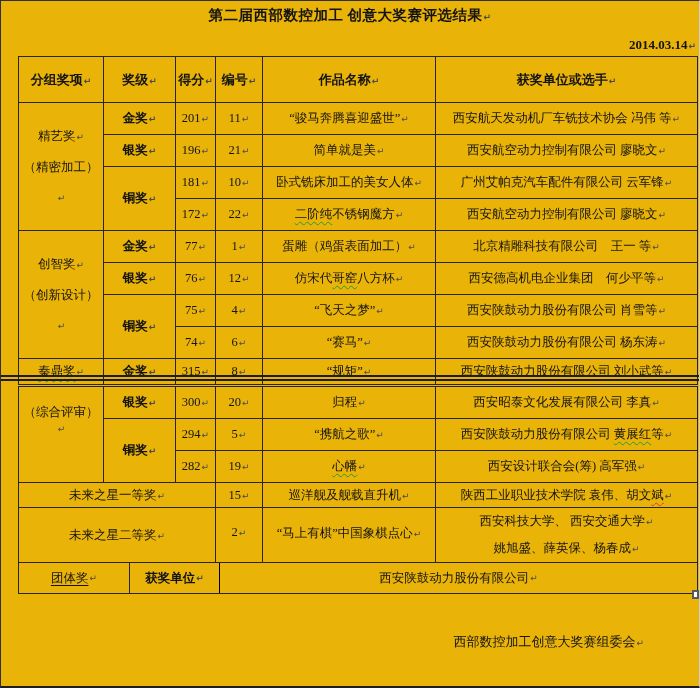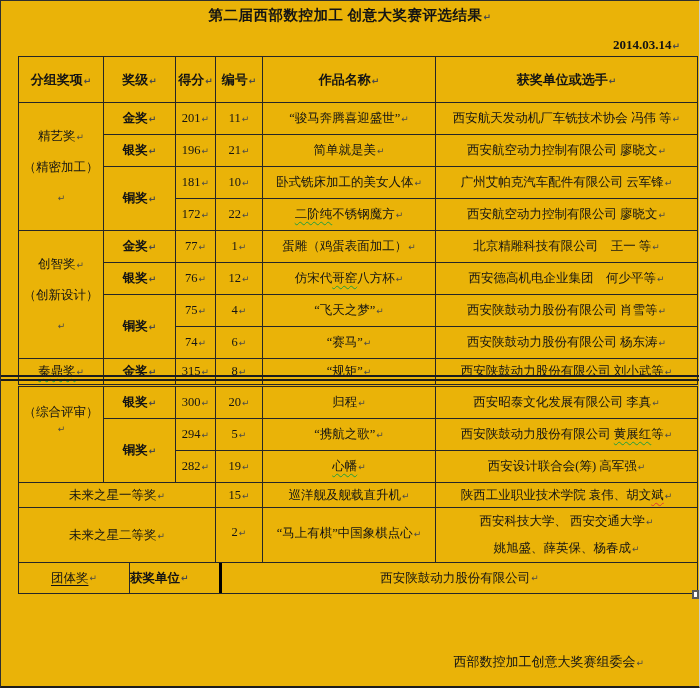--- a/index.html
+++ b/index.html
@@ -5,21 +5,21 @@
   html,body{margin:0;padding:0;background:#fff;}
   .page{
     position:relative;width:698px;height:685px;background:#eab308;
     border-top:1px solid #2f2f2f;border-left:1px solid #2f2f2f;border-right:1px solid #cfcfcf;
     border-bottom:3px solid #1d1d1d;
     font-family:"Liberation Serif","DejaVu Serif",serif;
     color:#141414;overflow:hidden;
   }
   .title{position:absolute;top:5px;left:0;right:0;text-align:center;
     font-size:14.5px;font-weight:bold;letter-spacing:0.5px;}
-  .topdate{position:absolute;top:36px;right:19px;font-size:13px;font-weight:bold;
+  .topdate{position:absolute;top:36px;right:3px;font-size:13px;font-weight:bold;
     font-family:"Liberation Serif","DejaVu Serif",serif;}
   table{border-collapse:collapse;table-layout:fixed;position:absolute;left:17px;width:679px;
     font-size:12.5px;}
   #t1{top:55px;}
   #t2{top:385px;}
   td,th{border:1px solid #262626;padding:0 2px;text-align:center;vertical-align:middle;
     font-weight:normal;overflow:hidden;}
   tr.hdr{height:46px;}
   tr.hdr th{font-weight:bold;font-size:13px;}
   #t1 tr.body{height:32px;}
@@ -37,26 +37,26 @@
   .wavy-r{text-decoration-line:underline;text-decoration-style:wavy;
     text-decoration-color:#e0392e;text-decoration-thickness:1px;text-underline-offset:3px;}
   .solid-u{text-decoration:underline;text-underline-offset:3px;}
   .pagebreak-line{position:absolute;left:0;width:698px;height:2px;background:#1c1c1c;}
   #pb1{top:374px;}
   #pb2{top:378px;}
   .composite{padding:0;}
   .composite .flexwrap{display:flex;width:100%;height:30px;align-items:center;}
   .composite .c1{width:110px;border-right:1px solid #262626;height:100%;
     display:flex;align-items:center;justify-content:center;}
-  .composite .c2{width:89px;border-right:3px solid #000000;height:100%;
-    display:flex;align-items:center;font-weight:bold;}
+  .composite .c2{width:89px;border-right:1px solid #000000;height:100%;
+    display:flex;align-items:center;justify-content:center;font-weight:bold;}
   .composite .c3{flex:1;height:100%;display:flex;align-items:center;justify-content:center;}
   .resize-handle{position:absolute;left:691px;top:589px;width:7px;height:9px;
     border:2px solid #5a5a5a;background:#fff;box-sizing:border-box;}
-  .footer-org{position:absolute;top:652px;right:55px;font-size:13px;}
+  .footer-org{position:absolute;top:632px;right:55px;font-size:13px;}
   .footer-date{position:absolute;top:663px;right:97px;font-size:13px;}
 </style>
 </head>
 <body>
 
 <div class="page">
 
   <div class="title">第二届西部数控加工 创意大奖赛评选结果<span class="pm">↵</span></div>
 
   <div class="topdate">2014.03.14<span class="pm">↵</span></div>

